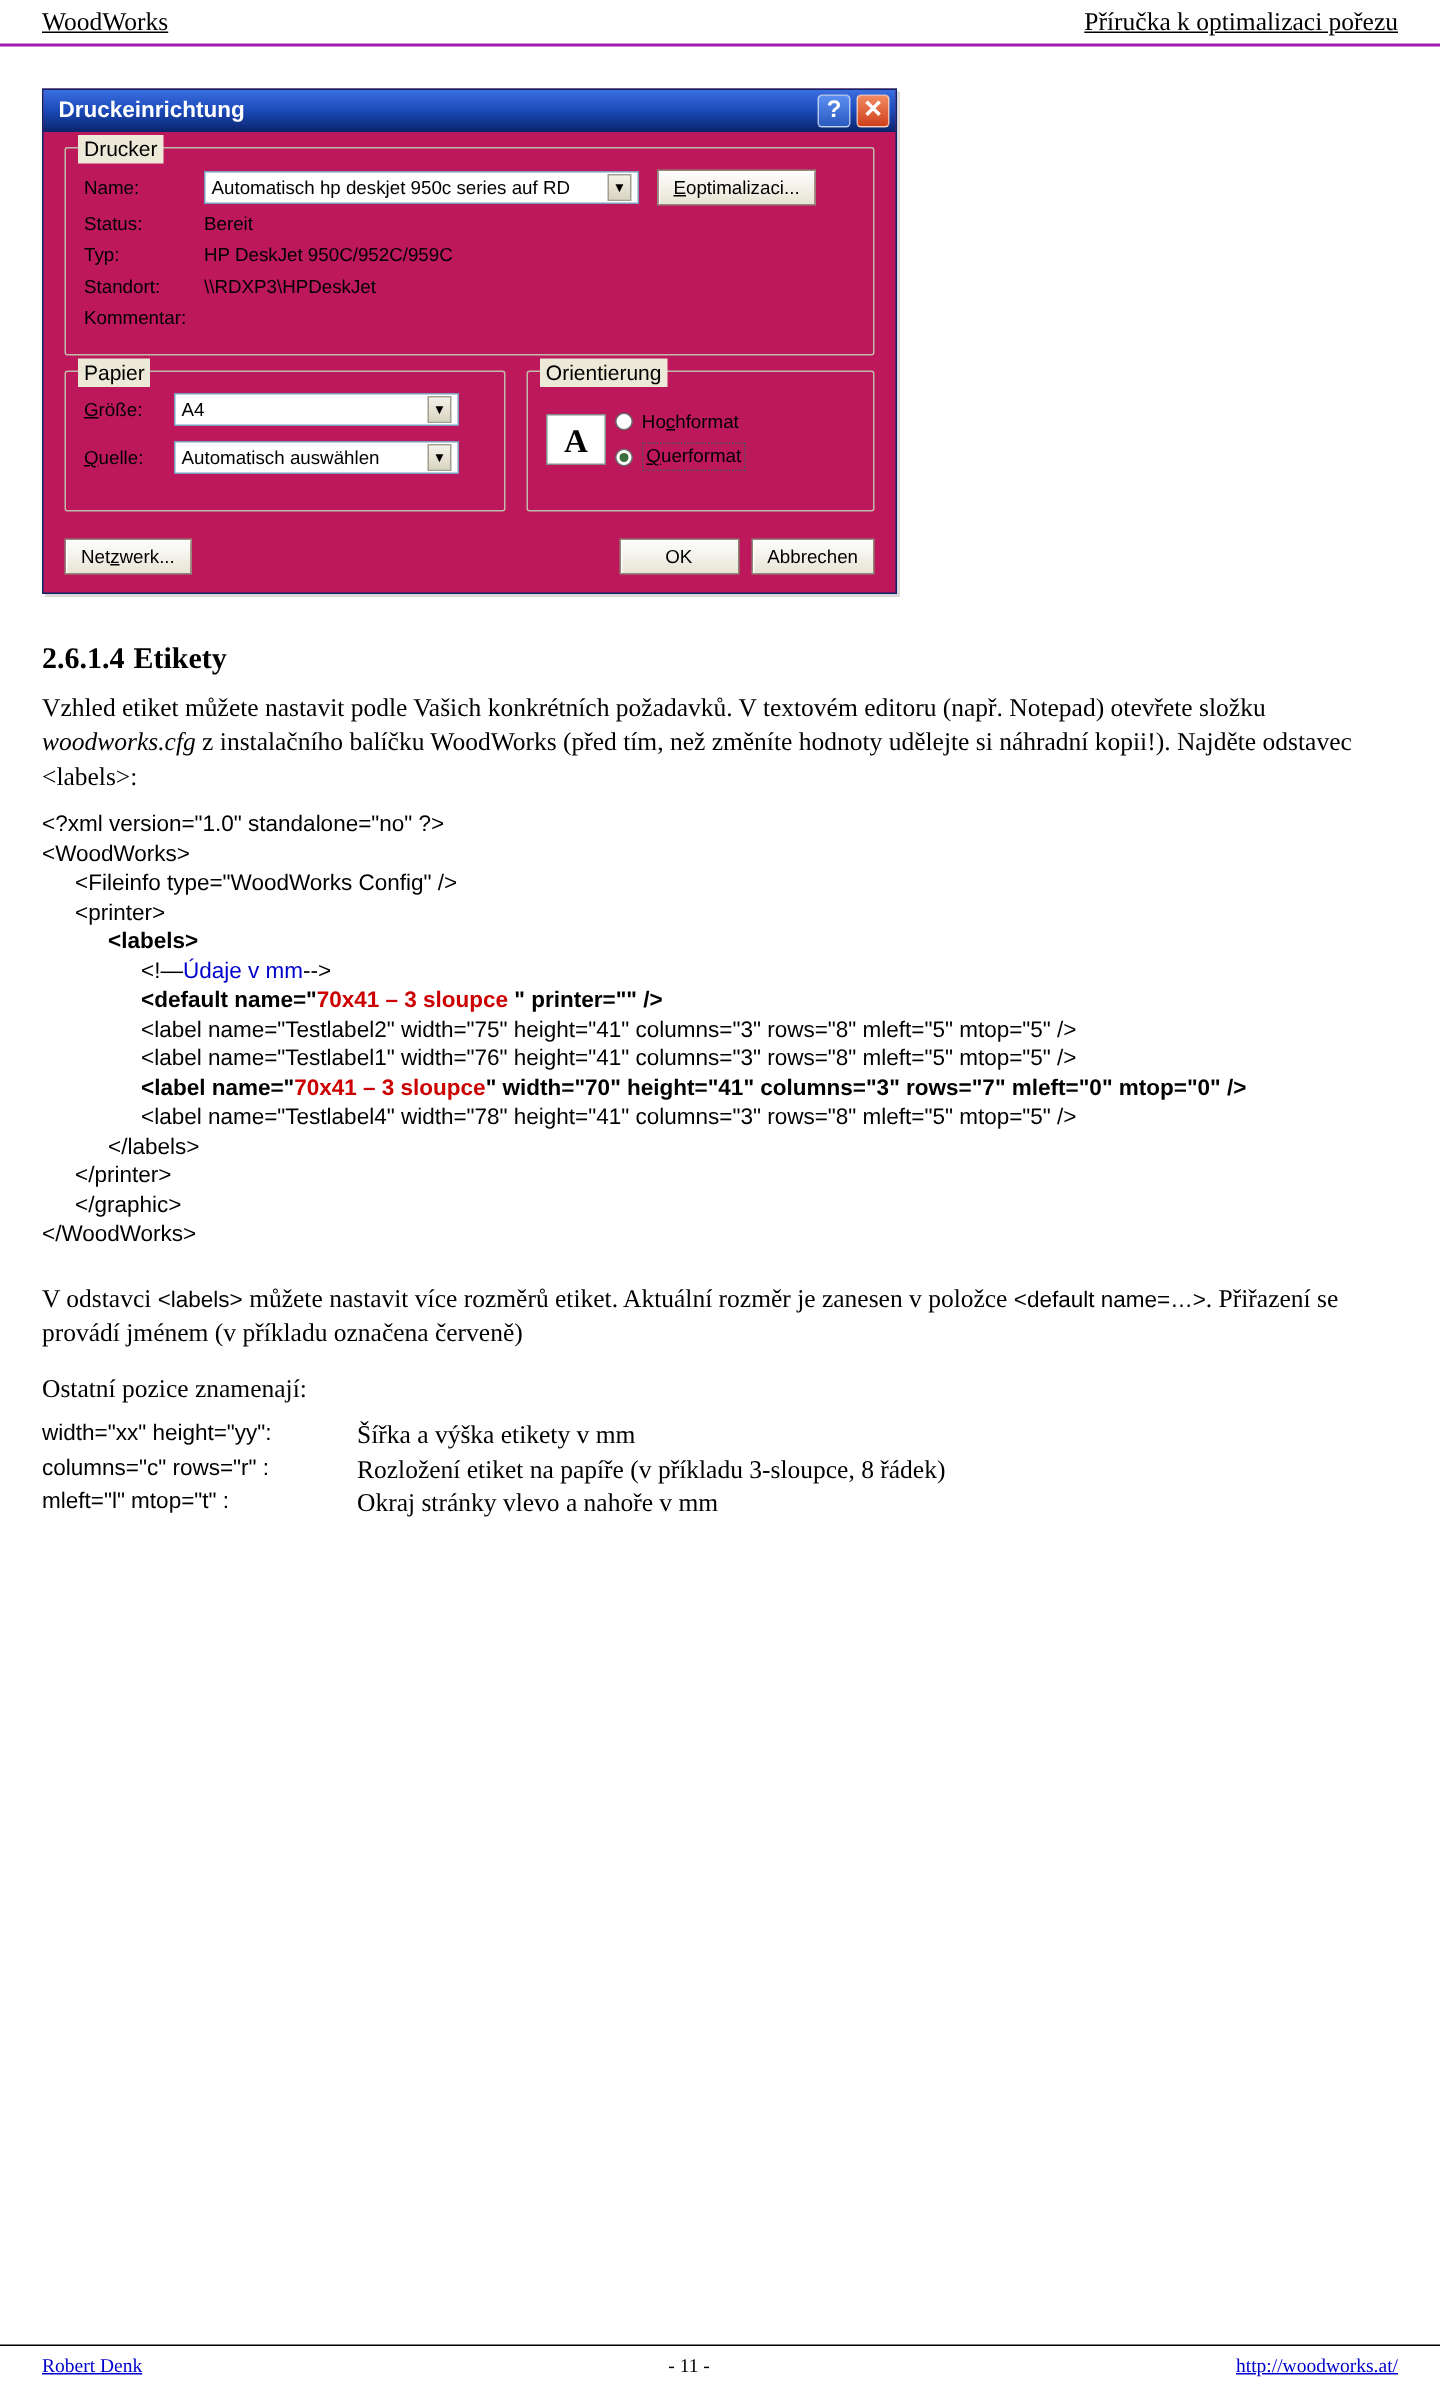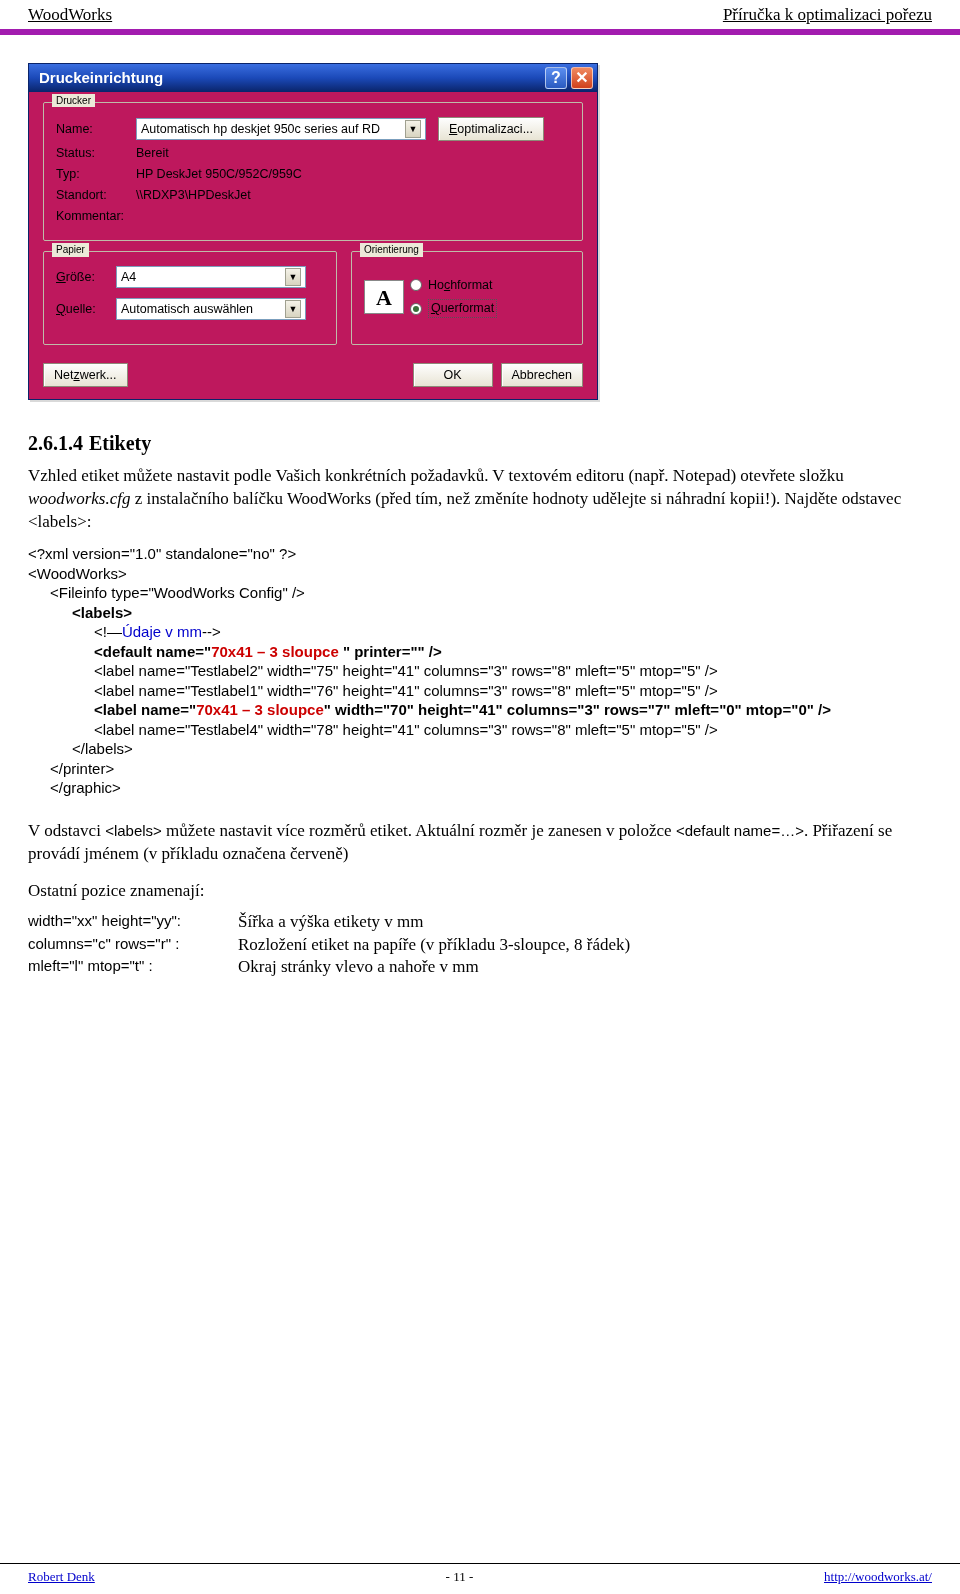--- a/index.html
+++ b/index.html
@@ -11,21 +11,21 @@
     font-size: 17px;
     line-height: 1.35;
     color: #000;
   }
   .page-header {
     display: flex;
     justify-content: space-between;
     padding: 4px 28px 2px 28px;
     font-size: 17px;
     text-decoration: underline;
-    border-bottom: 6px solid #a21caf;
+    border-bottom: 2px solid #a21caf;
   }
   .page-body {
     padding: 20px 28px 80px 28px;
   }
   .page-footer {
     border-top: 1px solid #000;
     display: flex;
     justify-content: space-between;
     padding: 4px 28px 8px 28px;
     font-size: 13px;
@@ -82,21 +82,21 @@
     border-radius: 2px;
     padding: 10px 12px 12px 12px;
     margin-bottom: 10px;
     position: relative;
   }
   .groupbox .legend {
     position: absolute;
     top: -9px; left: 8px;
     background: #ece9d8;
     padding: 0 4px;
-    font-size: 10px;
+    font-size: 14px;
   }
   .row {
     display: flex;
     align-items: center;
     margin: 4px 0;
   }
   .row label.fld {
     width: 80px;
   }
   .win-select, .win-btn {
@@ -278,36 +278,38 @@
   </h3>
 
   <p class="para">
     <span>Vzhled etiket můžete nastavit podle Vašich konkrétních požadavků. V textovém editoru (např. Notepad) otevřete složku </span><span class="italic">woodworks.cfg</span><span> z instalačního balíčku WoodWorks (před tím, než změníte hodnoty udělejte si náhradní kopii!). Najděte odstavec &lt;labels&gt;:</span>
   </p>
 
   <div class="code-block">
     <div>&lt;?xml version="1.0" standalone="no" ?&gt;</div>
     <div>&lt;WoodWorks&gt;</div>
     <div class="ind1">&lt;Fileinfo type="WoodWorks Config" /&gt;</div>
+    <div class="ind1">&lt;printer&gt;</div>
     <div class="ind2 bold">&lt;labels&gt;</div>
     <div class="ind3">
       <span>&lt;!—</span><span class="blue">Údaje v mm</span><span>--&gt;</span>
     </div>
     <div class="ind3 bold">
       <span>&lt;default name="</span><span class="red">70x41 – 3 sloupce </span><span>" printer="" /&gt;</span>
     </div>
     <div class="ind3">&lt;label name="Testlabel2" width="75" height="41" columns="3" rows="8" mleft="5" mtop="5" /&gt;</div>
     <div class="ind3">&lt;label name="Testlabel1" width="76" height="41" columns="3" rows="8" mleft="5" mtop="5" /&gt;</div>
     <div class="ind3 bold">
       <span>&lt;label name="</span><span class="red">70x41 – 3 sloupce</span><span>" width="70" height="41" columns="3" rows="7" mleft="0" mtop="0" /&gt;</span>
     </div>
     <div class="ind3">&lt;label name="Testlabel4" width="78" height="41" columns="3" rows="8" mleft="5" mtop="5" /&gt;</div>
     <div class="ind2">&lt;/labels&gt;</div>
     <div class="ind1">&lt;/printer&gt;</div>
     <div class="ind1">&lt;/graphic&gt;</div>
+    <div>&lt;/WoodWorks&gt;</div>
   </div>
 
   <p class="para" style="margin-top:22px;">
     <span>V odstavci </span><span class="monoish">&lt;labels&gt;</span><span> můžete nastavit více rozměrů etiket. Aktuální rozměr je zanesen v položce </span><span class="monoish">&lt;default name=…&gt;</span><span>. Přiřazení se provádí jménem (v příkladu označena červeně)</span>
   </p>
 
   <p class="para" style="margin-top:14px;">Ostatní pozice znamenají:</p>
 
   <div class="def-table">
     <div class="drow">

